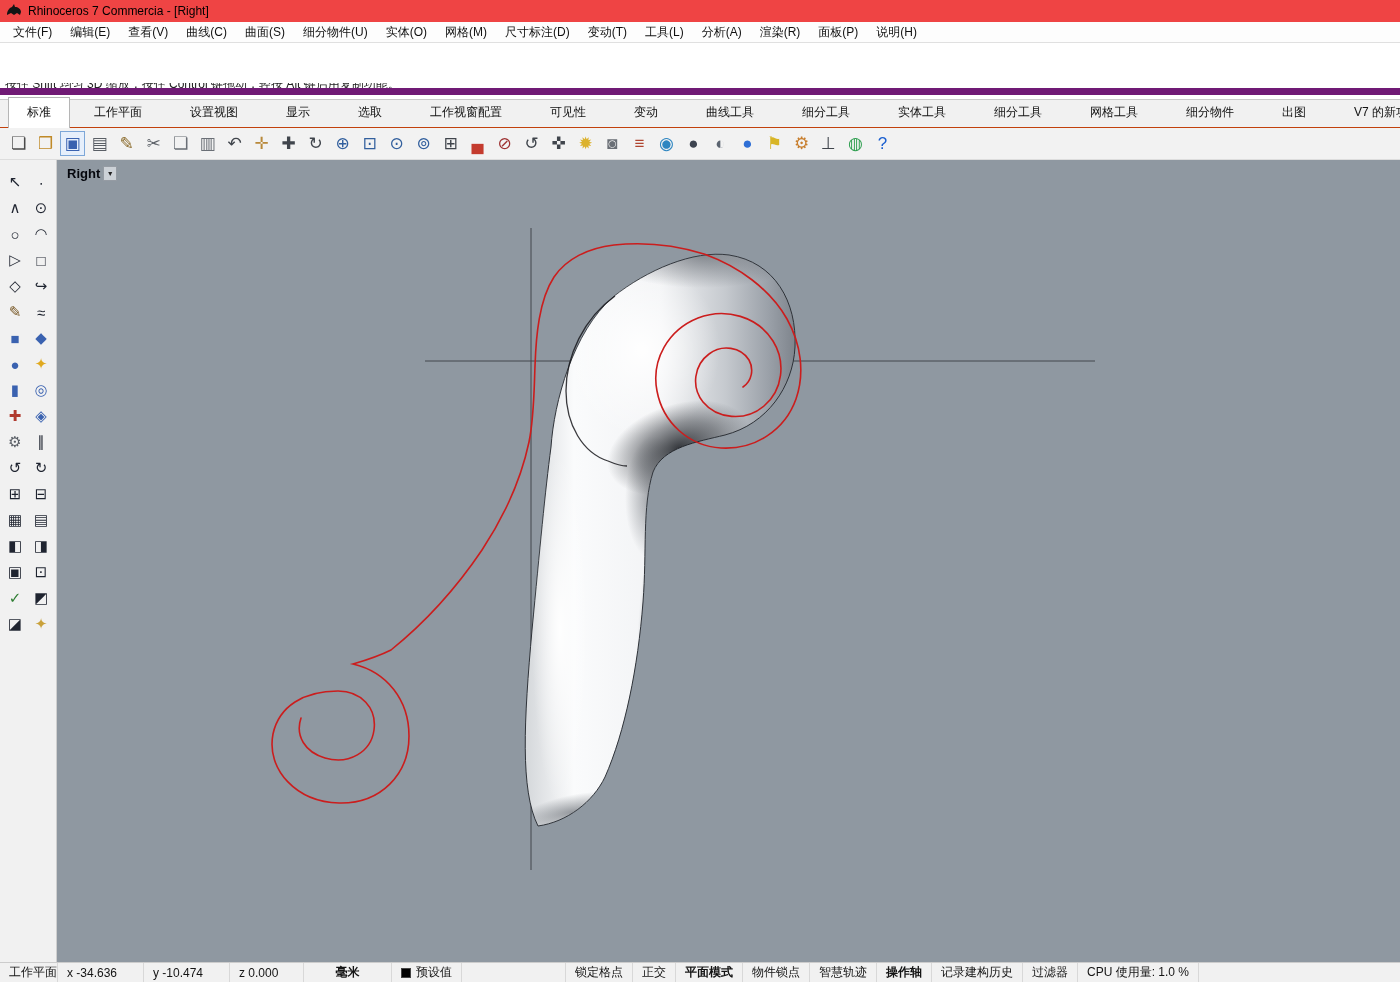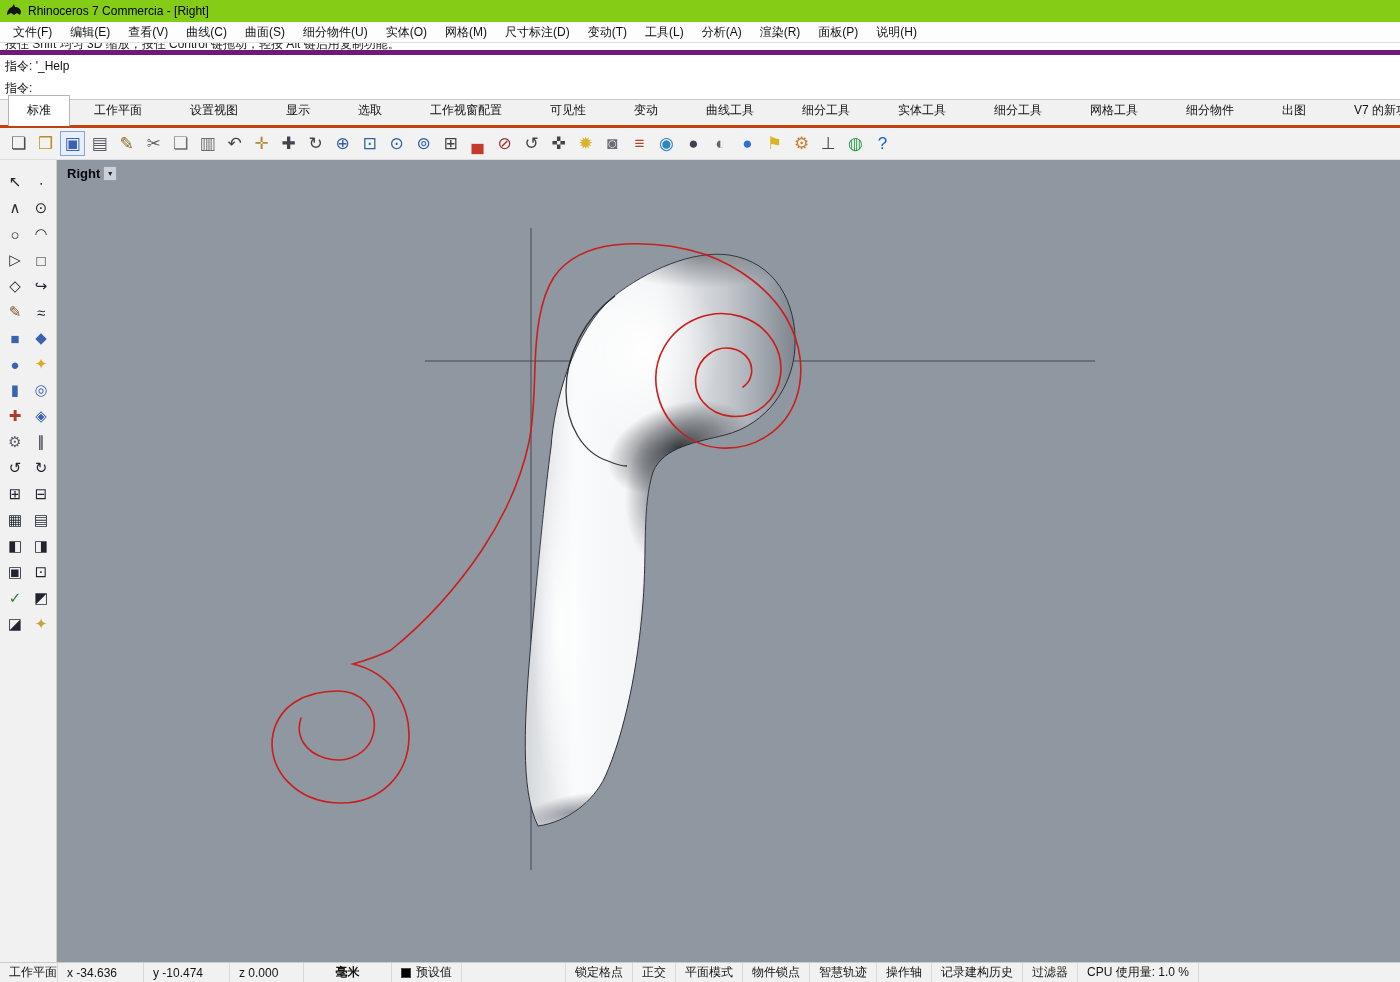--- a/index.html
+++ b/index.html
@@ -1,35 +1,35 @@
 <!DOCTYPE html>
 <html><head>
 <meta charset="utf-8">
 <style>
   * { box-sizing: border-box; margin: 0; padding: 0; }
   html,body { width:1400px; height:982px; overflow:hidden; }
   body { font-family:"Liberation Sans","DejaVu Sans",sans-serif; font-size:12px; color:#111; background:#fff; }
   .app { width:1400px; height:982px; display:flex; flex-direction:column; }
 
   
-  .titlebar { height:22px; background:#84cc16; display:flex; align-items:center; gap:6px; padding:0 6px; flex:none; }
+  .titlebar { height:22px; background:#ef4444; display:flex; align-items:center; gap:6px; padding:0 6px; flex:none; }
   .title-text { font-size:12px; color:#000; white-space:nowrap; }
 
   
   .menubar { height:20px; background:#fdfdfd; display:flex; align-items:center; padding-left:4px; flex:none; white-space:nowrap; }
   .menu-item { padding:2px 9px; cursor:default; }
 
   
   .cmdarea { height:58px; background:#fff; border-top:1px solid #e0e0e0; border-bottom:1px solid #c9c9c9; flex:none; }
-  .cmd-clip { height:12px; overflow:hidden; position:relative; border-bottom:5px solid #701a75; }
+  .cmd-clip { height:12px; overflow:hidden; position:relative; border-bottom:7px solid #701a75;margin-top:40px; }
   .cmd-clip span { position:absolute; top:-7px; left:5px; white-space:nowrap; color:#222; }
   .cmd-line { height:22px; line-height:22px; padding-left:5px; white-space:nowrap; }
 
   
-  .tabbar { height:28px; background:#f1f1f1; border-bottom:3px solid #c2410c; display:flex; align-items:flex-end; padding-left:8px; flex:none; white-space:nowrap; }
+  .tabbar { height:28px; background:#f1f1f1; border-bottom:1px solid #c2410c; display:flex; align-items:flex-end; padding-left:8px; flex:none; white-space:nowrap; }
   .tab { padding:6px 24px 6px 24px; color:#111; cursor:default; }
   .tab.active { background:#fff; border:1px solid #b5b5b5; border-bottom:none; padding:6px 18px 7px 18px; margin-bottom:-1px; }
 
   
   .toolbar { height:32px; background:#f2f2f2; border-bottom:1px solid #dddddd; display:flex; align-items:center; padding-left:6px; gap:2px; flex:none; }
   .tbico { width:25px; height:25px; display:flex; align-items:center; justify-content:center; font-size:17px; line-height:1; cursor:default; border:1px solid transparent; }
   .tbico.pressed { border:1px solid #7da7d8; background:#e6effb; }
 
   
   .main { flex:1; display:flex; min-height:0; }
@@ -40,21 +40,21 @@
   .viewport svg { position:absolute; left:0; top:0; }
   .vplabel { position:absolute; top:6px; left:10px; display:flex; align-items:center; gap:3px; z-index:2; }
   .vpname { font-weight:bold; font-size:13px; color:#05070d; cursor:default; }
   .vpdrop { width:14px; height:15px; background:#ccd1d7; border:1px solid #959ba3; display:flex; align-items:center; justify-content:center; font-size:7px; color:#222; cursor:default; }
 
   
   .statusbar { height:20px; background:#f1f1f1; border-top:1px solid #cccccc; display:flex; align-items:stretch; flex:none; white-space:nowrap; color:#141414; }
   .sb-cell { display:flex; align-items:center; padding:0 9px; border-right:1px solid #d8d8d8; }
   .sb-fixed { justify-content:flex-start; }
   .sb-units { justify-content:center; width:88px;font-weight:bold; }
-  .sb-cell.on { font-weight:normal;text-align:center; }
+  .sb-cell.on { font-weight:bold;text-align:center; }
   .sb-spacer { width:104px; border-right:1px solid #d8d8d8; }
   .sb-tail { flex:1; }
   .swatch { width:10px; height:10px; background:#000; border:1px solid #444; margin-right:5px; flex:none; }
 </style>
 </head>
 <body>
 
 <div class="app">
 
   <div class="titlebar">

